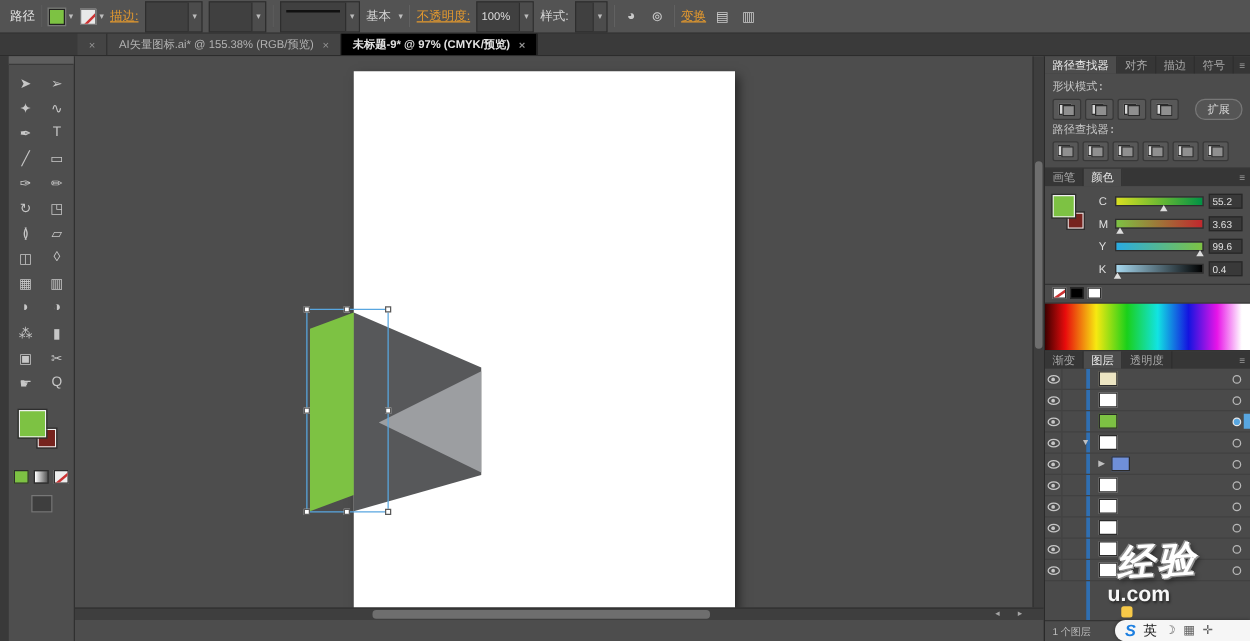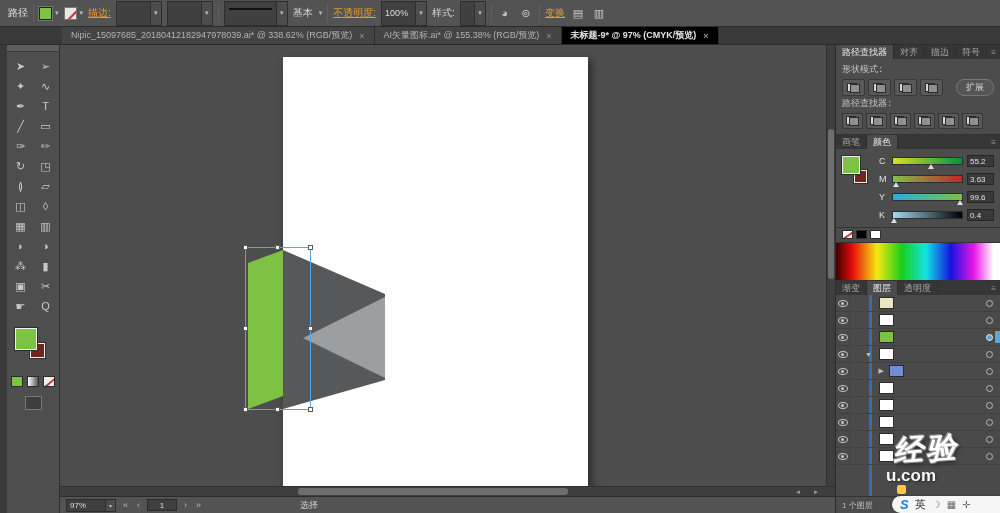--- a/index.html
+++ b/index.html
@@ -203,21 +203,20 @@
     <span class="tb-icon">◕</span>
     <span class="tb-icon">⊚</span>
     <span class="sep"></span>
     <a class="olink">变换</a>
     <span class="tb-icon">▤</span>
     <span class="tb-icon">▥</span>
   </div>
 
   <div class="tabbar">
     <span class="doctab">
-      <span>Nipic_15097685_20180412182947978039.ai* @ 338.62% (RGB/预览)</span>
       <span class="tabclose">×</span>
     </span>
     <span class="doctab">
       <span>AI矢量图标.ai* @ 155.38% (RGB/预览)</span>
       <span class="tabclose">×</span>
     </span>
     <span class="doctab active">
       <span>未标题-9* @ 97% (CMYK/预览)</span>
       <span class="tabclose">×</span>
     </span>
@@ -287,32 +286,20 @@
     <div class="vscroll">
       <span class="vthumb"></span>
     </div>
     <div class="hscroll">
       <span class="hthumb"></span>
       <span class="harrow" style="right:30px;">◂</span>
       <span class="harrow" style="right:12px;">▸</span>
     </div>
   </div>
 
-  <div class="statusbar">
-    <span class="combo">
-      <span class="cv">97%</span>
-      <span class="dd-btn">▾</span>
-    </span>
-    <span class="navbtn">«</span>
-    <span class="navbtn">‹</span>
-    <span class="navfield">1</span>
-    <span class="navbtn">›</span>
-    <span class="navbtn">»</span>
-    <span class="st-status">选择</span>
-  </div>
 
   <div class="rightdock">
 
     <div class="ptabs">
       <span class="ptab active">路径查找器</span>
       <span class="ptab">对齐</span>
       <span class="ptab">描边</span>
       <span class="ptab">符号</span>
       <span class="pmenu">≡</span>
     </div>

